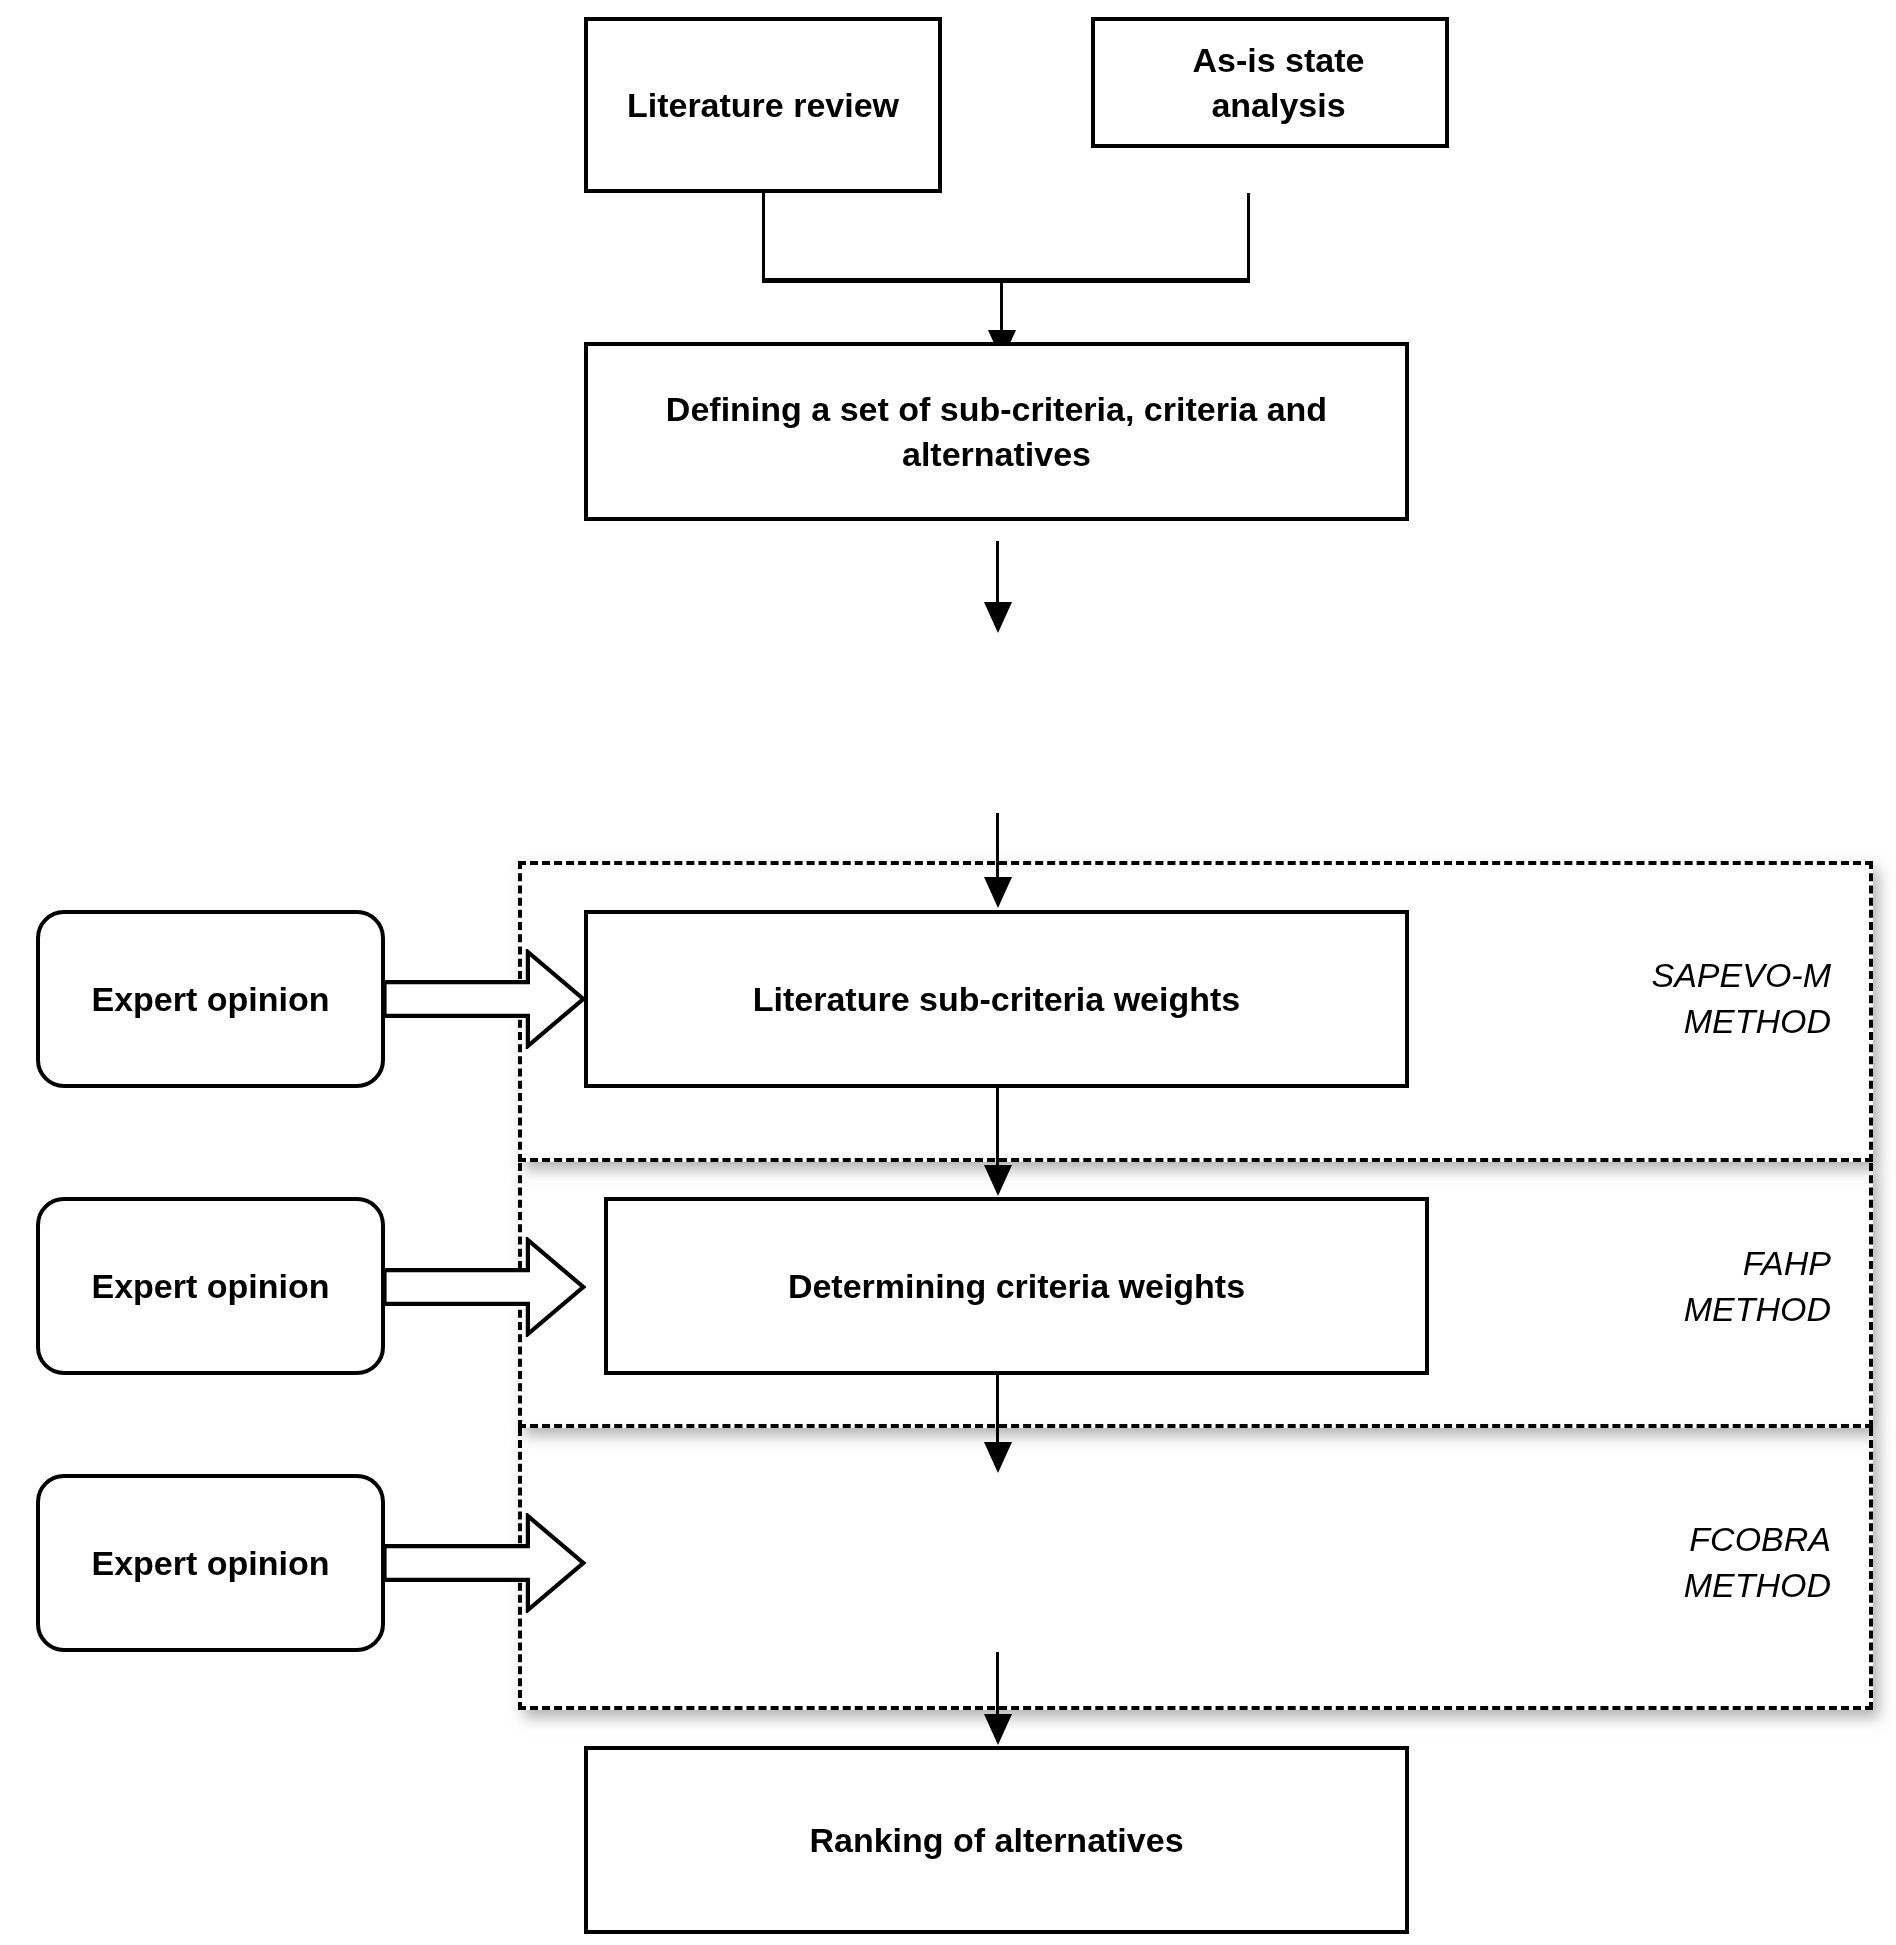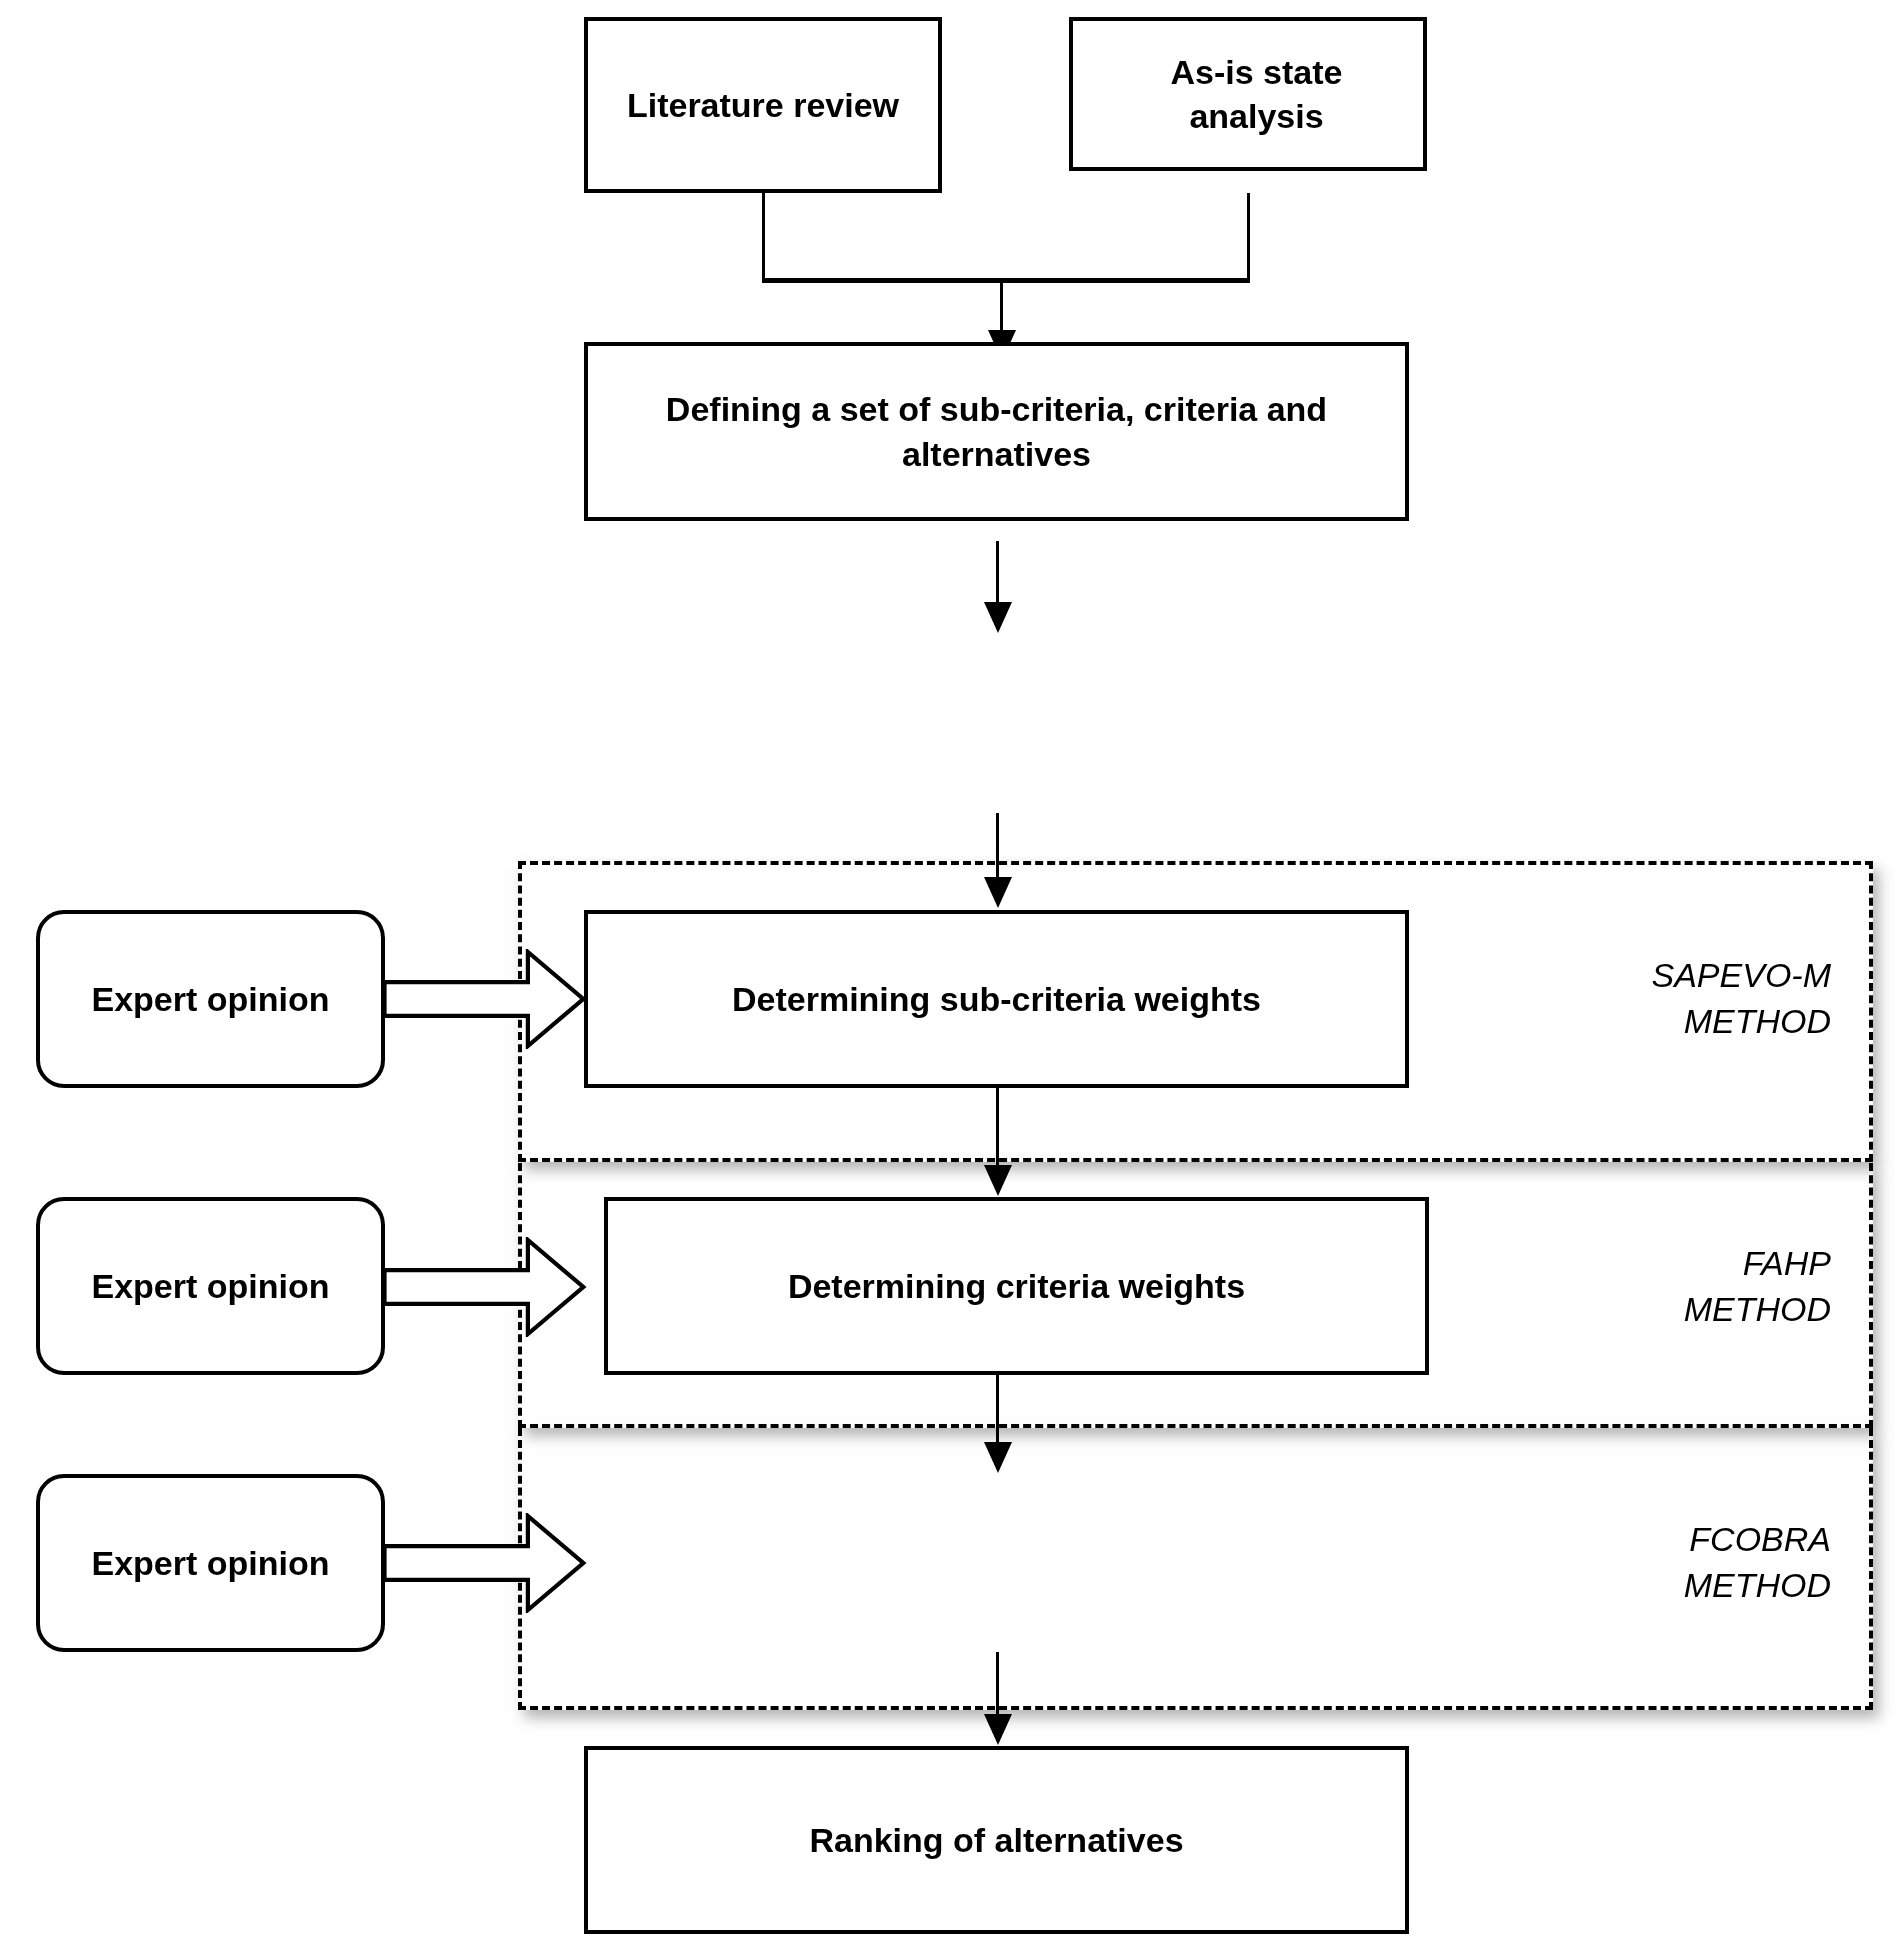--- a/index.html
+++ b/index.html
@@ -103,21 +103,21 @@
   <div class="method" style="left:1518px; top:953px;">SAPEVO-M
 METHOD</div>
   <div class="method" style="left:1518px; top:1241px;">FAHP
 METHOD</div>
   <div class="method" style="left:1518px; top:1517px;">FCOBRA
 METHOD</div>
 
   <div class="node" style="left:584px; top:17px; width:358px; height:176px;">
     <span class="lbl">Literature review</span>
   </div>
-  <div class="node" style="left:1069px; top:17px; width:358px; height:154px;padding-left:17px;">
+  <div class="node" style="left:1091px; top:17px; width:358px; height:131px;padding-left:17px;">
     <span class="lbl">As-is state
 analysis</span>
   </div>
 
   <div class="vline" style="left:762px; top:192px; height:89px;"></div>
   <div class="vline" style="left:1247px; top:193px; height:88px;"></div>
   <div class="hline" style="left:762px; top:278px; width:488px;"></div>
   <div class="varrow" style="left:1000px; top:281px; height:51px;">
     <span class="head"></span>
   </div>
@@ -130,21 +130,21 @@
   <div class="varrow" style="left:996px; top:541px; height:63px;">
     <span class="head"></span>
   </div>
 
 
   <div class="varrow" style="left:996px; top:813px; height:66px;">
     <span class="head"></span>
   </div>
 
   <div class="node" style="left:584px; top:910px; width:825px; height:178px;">
-    <span class="lbl">Determining sub-criteria weights</span>
+    <span class="lbl">Literature sub-criteria weights</span>
   </div>
 
   <div class="varrow" style="left:996px; top:1087px; height:80px;">
     <span class="head"></span>
   </div>
 
   <div class="node" style="left:604px; top:1197px; width:825px; height:178px;">
     <span class="lbl">Determining criteria weights</span>
   </div>
 

